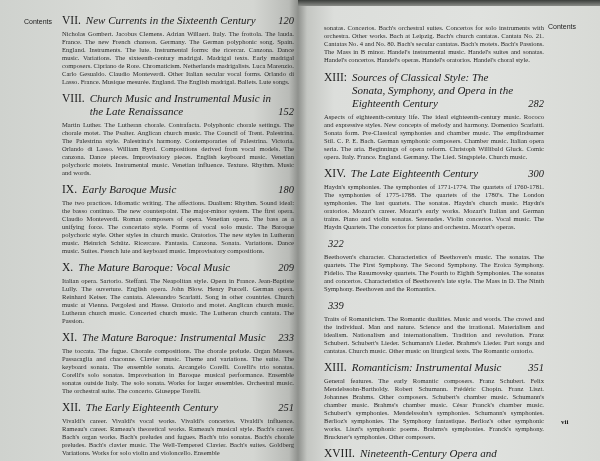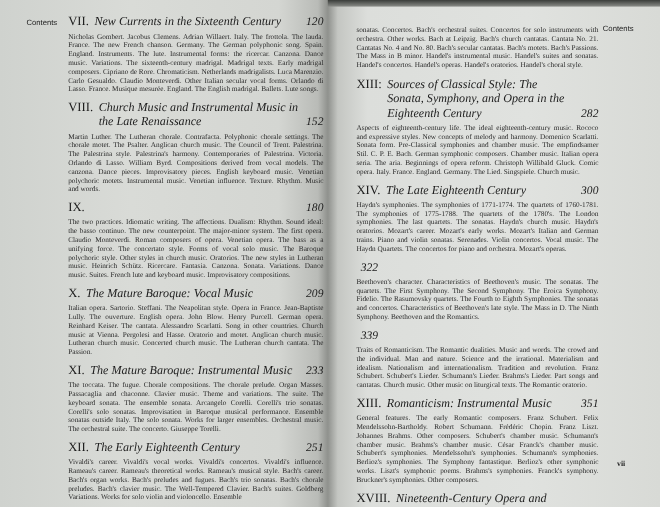--- a/index.html
+++ b/index.html
@@ -53,20 +53,21 @@
               <span class="title">Church Music and Instrumental Music in the Late Renaissance</span>
             </span>
           <span class="page-num">152</span>
         </div>
         <div class="entry-body">Martin Luther. The Lutheran chorale. Contrafacta. Polyphonic chorale settings. The chorale motet. The Psalter. Anglican church music. The Council of Trent. Palestrina. The Palestrina style. Palestrina's harmony. Contemporaries of Palestrina. Victoria. Orlando di Lasso. William Byrd. Compositions derived from vocal models. The canzona. Dance pieces. Improvisatory pieces. English keyboard music. Venetian polychoric motets. Instrumental music. Venetian influence. Texture. Rhythm. Music and words.</div>
       </div>
       <div class="entry">
         <div class="entry-head">
           <span class="title-wrap">
               <span class="num">IX.</span>
+              <span class="title">Early Baroque Music</span>
             </span>
           <span class="page-num">180</span>
         </div>
         <div class="entry-body">The two practices. Idiomatic writing. The affections. Dualism: Rhythm. Sound ideal: the basso continuo. The new counterpoint. The major-minor system. The first opera. Claudio Monteverdi. Roman composers of opera. Venetian opera. The bass as a unifying force. The concertato style. Forms of vocal solo music. The Baroque polychoric style. Other styles in church music. Oratorios. The new styles in Lutheran music. Heinrich Schütz. Ricercare. Fantasia. Canzona. Sonata. Variations. Dance music. Suites. French lute and keyboard music. Improvisatory compositions.</div>
       </div>
       <div class="entry">
         <div class="entry-head">
           <span class="title-wrap">
               <span class="num">X.</span>
               <span class="title">The Mature Baroque: Vocal Music</span>

